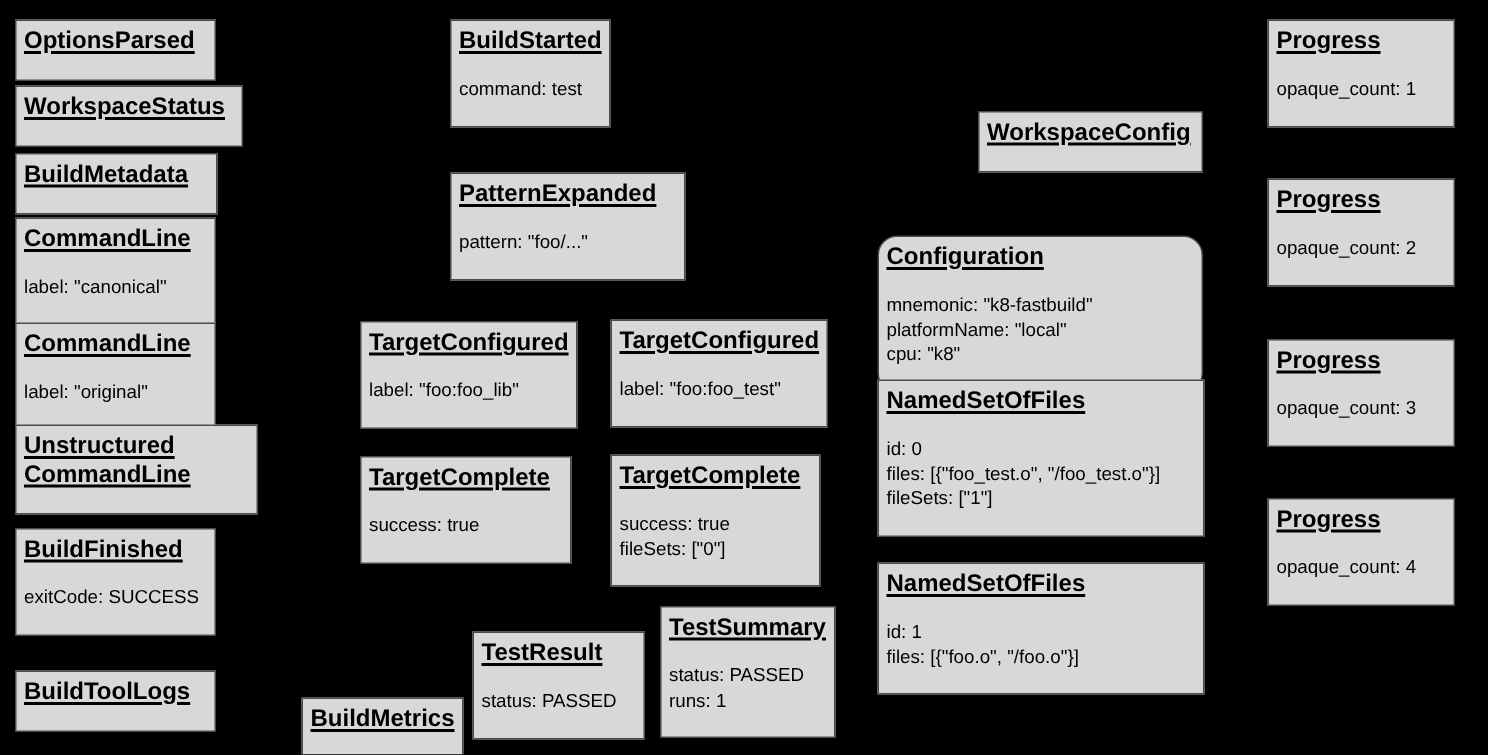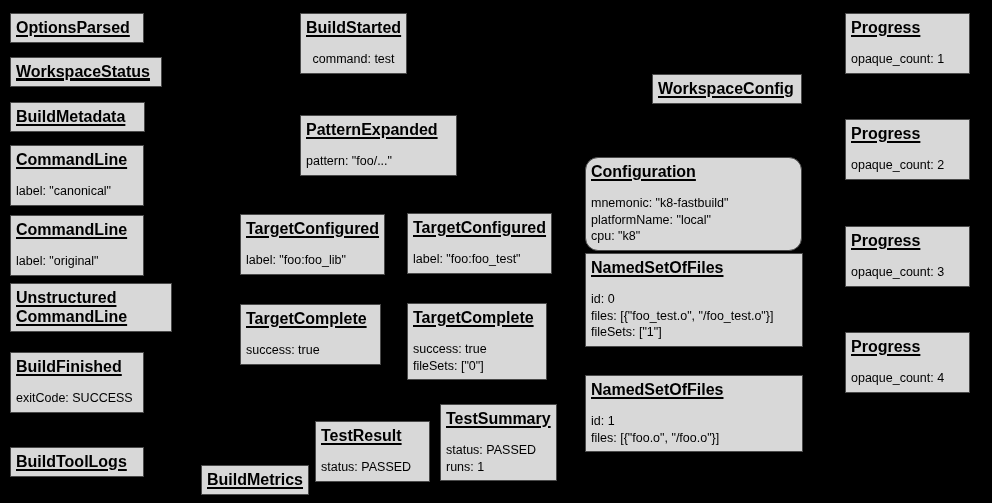--- a/index.html
+++ b/index.html
@@ -14,21 +14,21 @@
     background: #000000;
     overflow: hidden;
     font-family: "Liberation Sans", "DejaVu Sans", sans-serif;
   }
   .event-node {
     position: absolute;
     box-sizing: border-box;
     background: #d8d8d8;
     border: 1.5px solid #4a4a4a;
     color: #000000;
-    padding: 4px 5px 5px 5px;
+    padding: 4px 5px 16px 5px;
   }
   .node-title {
     display: block;
     font-size: 16px;
     font-weight: bold;
     line-height: 19px;
     text-decoration: underline;
     text-decoration-thickness: 1.5px;
     text-underline-offset: 2px;
     color: #000000;
@@ -44,21 +44,21 @@
   }
 </style>
 </head>
 <body>
 
 <div id="diagram-canvas">
     <div class="event-node" style="left: 10px; top: 13px; min-width: 134px;">
     <span class="node-title">OptionsParsed</span>
 
   </div>
-    <div class="event-node" style="left: 10px; top: 57px; min-width: 152px; text-decoration: underline;">
+    <div class="event-node" style="left: 10px; top: 57px; min-width: 152px;">
     <span class="node-title">WorkspaceStatus</span>
 
   </div>
     <div class="event-node" style="left: 10px; top: 102px; min-width: 135px;">
     <span class="node-title">BuildMetadata</span>
 
   </div>
     <div class="event-node" style="left: 10px; top: 145px; min-width: 134px;">
     <span class="node-title">CommandLine</span>
     <div class="node-body">
@@ -82,21 +82,21 @@
       </div>
   </div>
     <div class="event-node" style="left: 10px; top: 447px; min-width: 134px;">
     <span class="node-title">BuildToolLogs</span>
 
   </div>
     <div class="event-node" style="left: 163px; top: 465px; min-width: 106px; margin-left: 38px;">
     <span class="node-title">BuildMetrics</span>
 
   </div>
-    <div class="event-node" style="left: 300px; top: 13px; min-width: 106px; text-align: center;">
+    <div class="event-node" style="left: 300px; top: 13px; min-width: 106px;">
     <span class="node-title">BuildStarted</span>
     <div class="node-body">
         <div class="node-line">command: test</div>
       </div>
   </div>
     <div class="event-node" style="left: 300px; top: 115px; min-width: 157px;">
     <span class="node-title">PatternExpanded</span>
     <div class="node-body">
         <div class="node-line">pattern: "foo/..."</div>
       </div>

